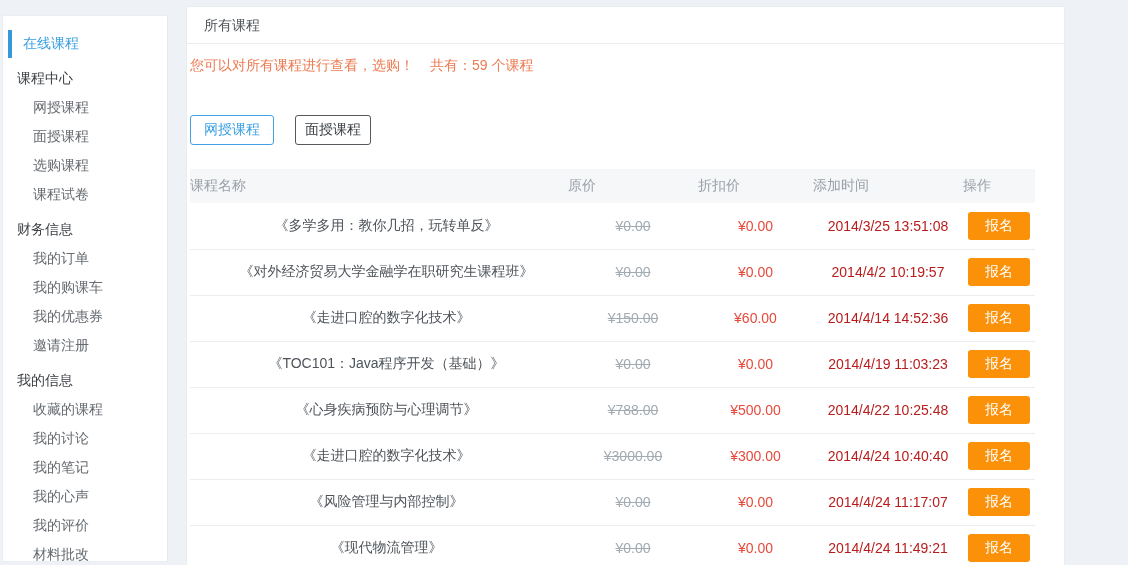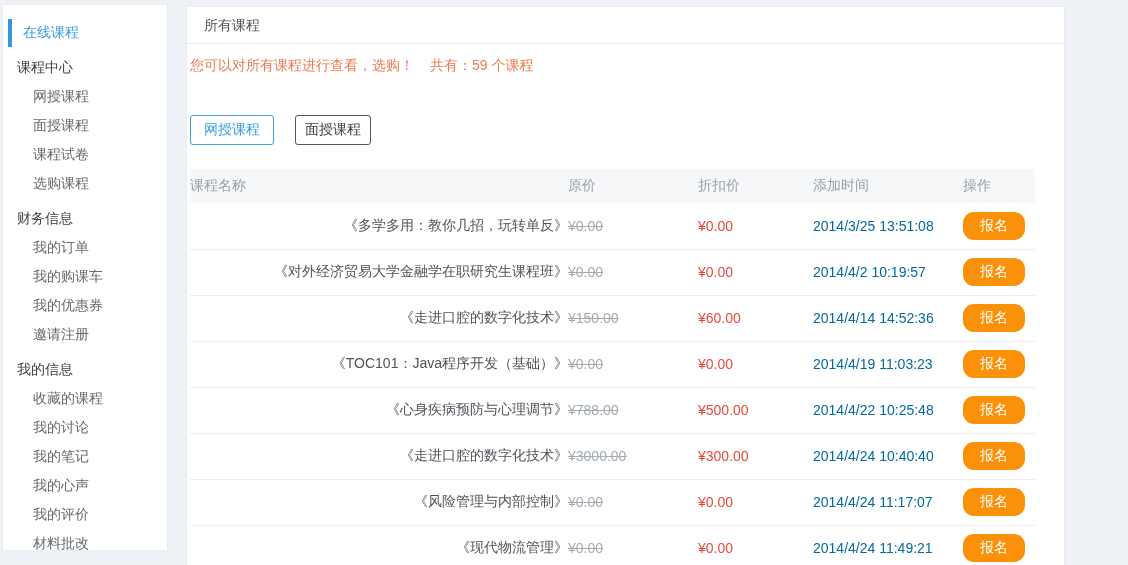--- a/index.html
+++ b/index.html
@@ -4,21 +4,21 @@
 <style>
   * { margin:0; padding:0; box-sizing:border-box; }
   html,body {
     width:1128px; height:565px; overflow:hidden;
     background:#eef1f5;
     font-family:"Liberation Sans","DejaVu Sans",sans-serif;
     font-size:14px;
   }
   
   .sidebar {
-    position:absolute; left:2px; top:4px; width:166px; height:547px;
+    position:absolute; left:2px; top:15px; width:166px; height:547px;
     background:#ffffff;
     border:1px solid #eceff2;
     border-right:1px solid #e7ebee;
     padding:14px 0 0 0;
   }
   .sb-active {
     display:flex; align-items:center; height:28px; margin-bottom:6px;
     cursor:pointer;
   }
   .sb-active-bar {
@@ -60,47 +60,47 @@
   
   .course-table-wrap { margin-top:24px; }
   table { width:845px; border-collapse:collapse; table-layout:fixed; }
   thead th {
     background:#f5f7f9; height:34px; font-weight:normal;
     color:#9aa1a8; text-align:left; font-size:14px;
   }
   thead th.th-name { text-align:left; }
   tbody td {
     height:46px; border-bottom:1px solid #eaeef1;
-    text-align:left; color:#54595e;
-  }
-  td.td-name { text-align:right; padding-left:15px; color:#4e545a; }
+    text-align:center; color:#54595e;
+  }
+  td.td-name { text-align:center; padding-left:15px; color:#4e545a; }
   td.td-orig { color:#a2aab2; text-decoration:line-through; }
   td.td-disc { color:#e8493a; }
-  td.td-time { color:#0369a1; }
+  td.td-time { color:#b91c1c; }
   .enroll-btn {
     display:inline-block; padding:5px 17px; background:#fb9009;
-    color:#ffffff; border-radius:11px; text-decoration:none;
+    color:#ffffff; border-radius:3px; text-decoration:none;
     font-size:14px; cursor:pointer;
   }
 </style>
 </head>
 <body>
 
 <aside class="sidebar">
   <div class="sb-active">
     <span class="sb-active-bar"></span>
     <span class="sb-active-label">在线课程</span>
   </div>
   <nav>
       <div class="sb-section">
         <div class="sb-section-title">课程中心</div>
         <div class="sb-item">网授课程</div>
         <div class="sb-item">面授课程</div>
+        <div class="sb-item">选购课程</div>
         <div class="sb-item">课程试卷</div>
-        <div class="sb-item">选购课程</div>
       </div>
       <div class="sb-section">
         <div class="sb-section-title">财务信息</div>
         <div class="sb-item">我的订单</div>
         <div class="sb-item">我的购课车</div>
         <div class="sb-item">我的优惠券</div>
         <div class="sb-item">邀请注册</div>
       </div>
       <div class="sb-section">
         <div class="sb-section-title">我的信息</div>

